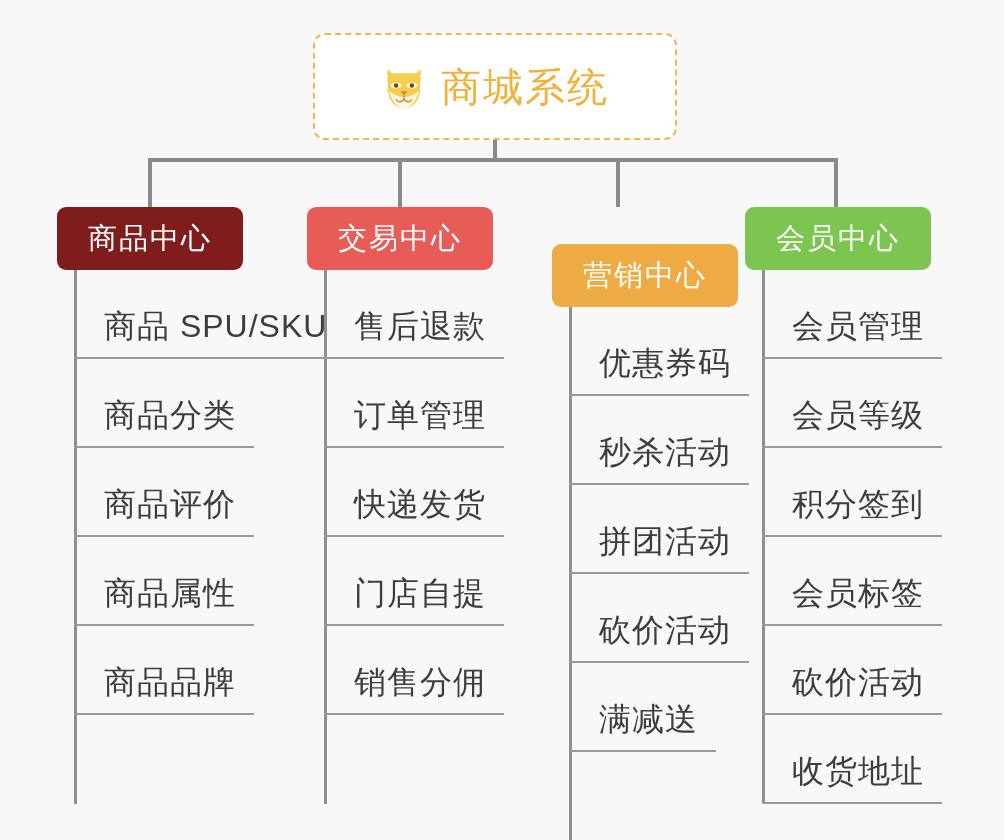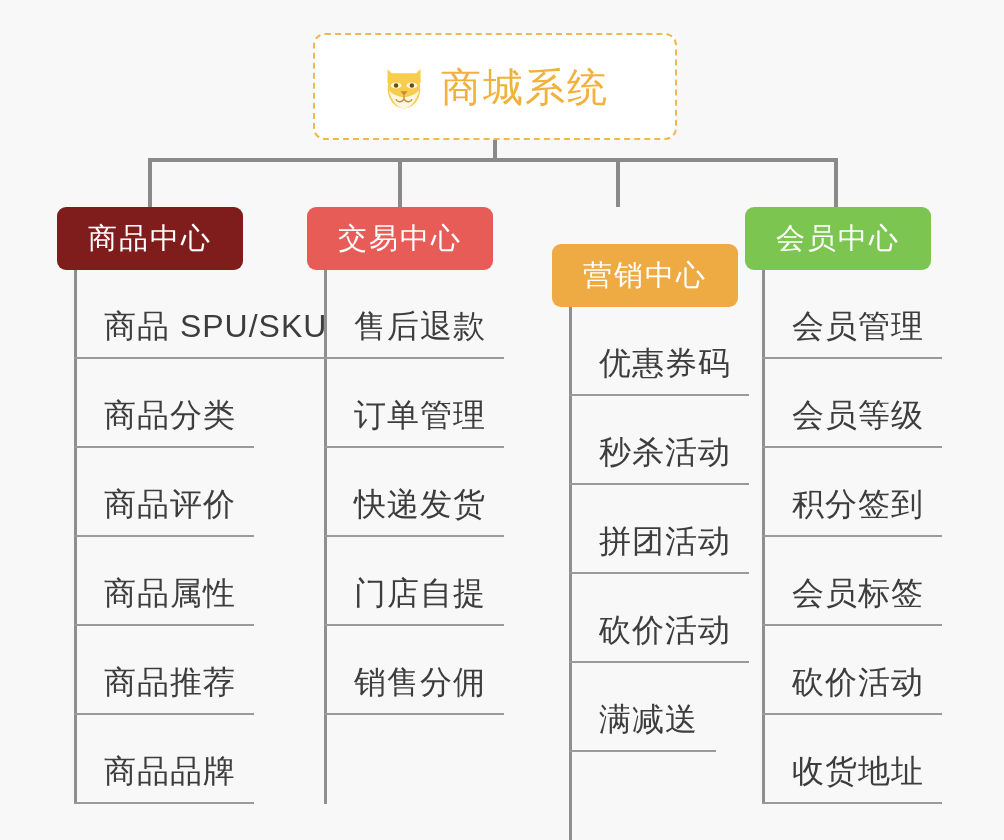--- a/index.html
+++ b/index.html
@@ -174,23 +174,20 @@
       <div class="leaf">
           <span class="leaf-inner">商品分类</span>
         </div>
       <div class="leaf">
           <span class="leaf-inner">商品评价</span>
         </div>
       <div class="leaf">
           <span class="leaf-inner">商品属性</span>
         </div>
       <div class="leaf">
-          <span class="leaf-inner">商品推荐</span>
-        </div>
-      <div class="leaf">
           <span class="leaf-inner">商品品牌</span>
         </div>
     </div>
   </div>
 
   <div class="column" style="left:307px;">
     <div class="col-header" style="background: rgb(232, 92, 88);">
       <span>交易中心</span>
     </div>
     <div class="col-spine" style="height: 534px;"></div>

